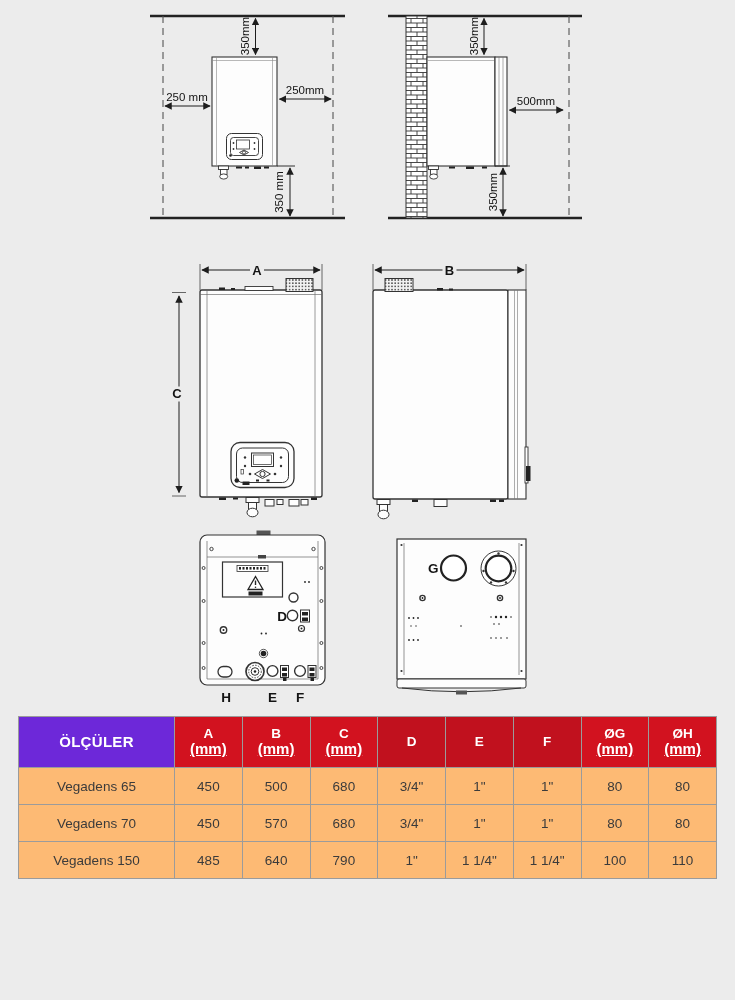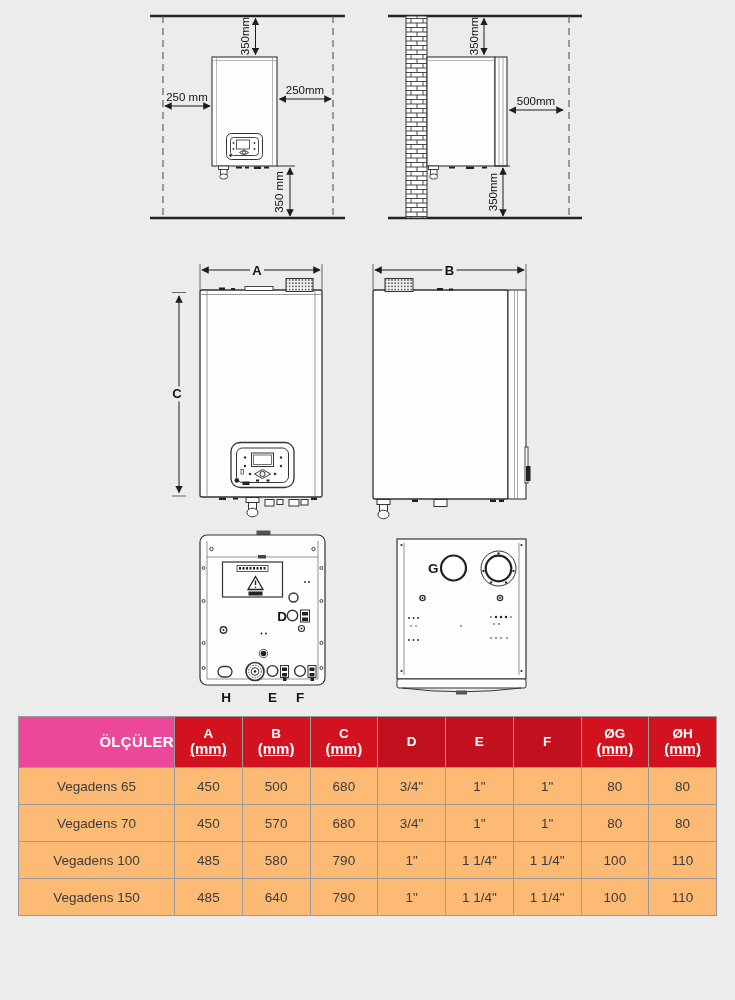--- a/index.html
+++ b/index.html
@@ -15,21 +15,21 @@
   .biglbl  { font-size:13.5px; font-weight:bold; }
 
   table.dim-table {
     position:absolute; left:18px; top:716px; width:699px;
     border-collapse:collapse; table-layout:fixed;
   }
   .dim-table th, .dim-table td {
     border:1px solid #9b9b9b; text-align:center; vertical-align:middle; padding:0;
   }
   .dim-table thead th { height:50px; color:#ffffff; font-weight:bold; font-size:13.5px; }
-  .dim-table thead th.blue { background:#ec4899; font-size:15px; letter-spacing:.3px;text-align:right; }
+  .dim-table thead th.blue { background:#6d28d9; font-size:15px; letter-spacing:.3px; }
   .dim-table thead th.red  { background:#d2121f; }
   .dim-table thead th.red2 { background:#c1111e; }
   .dim-table col.c0 { width:156px; }
   .dim-table .l1 { display:block; line-height:1.12; }
   .dim-table .l2 { display:block; line-height:1.12; font-size:15px;text-decoration:underline; }
   .dim-table tbody td { height:36px; background:#fdba74; font-size:13.5px; color:#3b3b3b; }
 </style>
 </head>
 <body>
 
@@ -425,31 +425,20 @@
       <td>450</td>
       <td>570</td>
       <td>680</td>
       <td>3/4"</td>
       <td>1"</td>
       <td>1"</td>
       <td>80</td>
       <td>80</td>
     </tr>
     <tr>
-      <td>Vegadens 100</td>
-      <td>485</td>
-      <td>580</td>
-      <td>790</td>
-      <td>1"</td>
-      <td>1 1/4"</td>
-      <td>1 1/4"</td>
-      <td>100</td>
-      <td>110</td>
-    </tr>
-    <tr>
       <td>Vegadens 150</td>
       <td>485</td>
       <td>640</td>
       <td>790</td>
       <td>1"</td>
       <td>1 1/4"</td>
       <td>1 1/4"</td>
       <td>100</td>
       <td>110</td>
     </tr>

